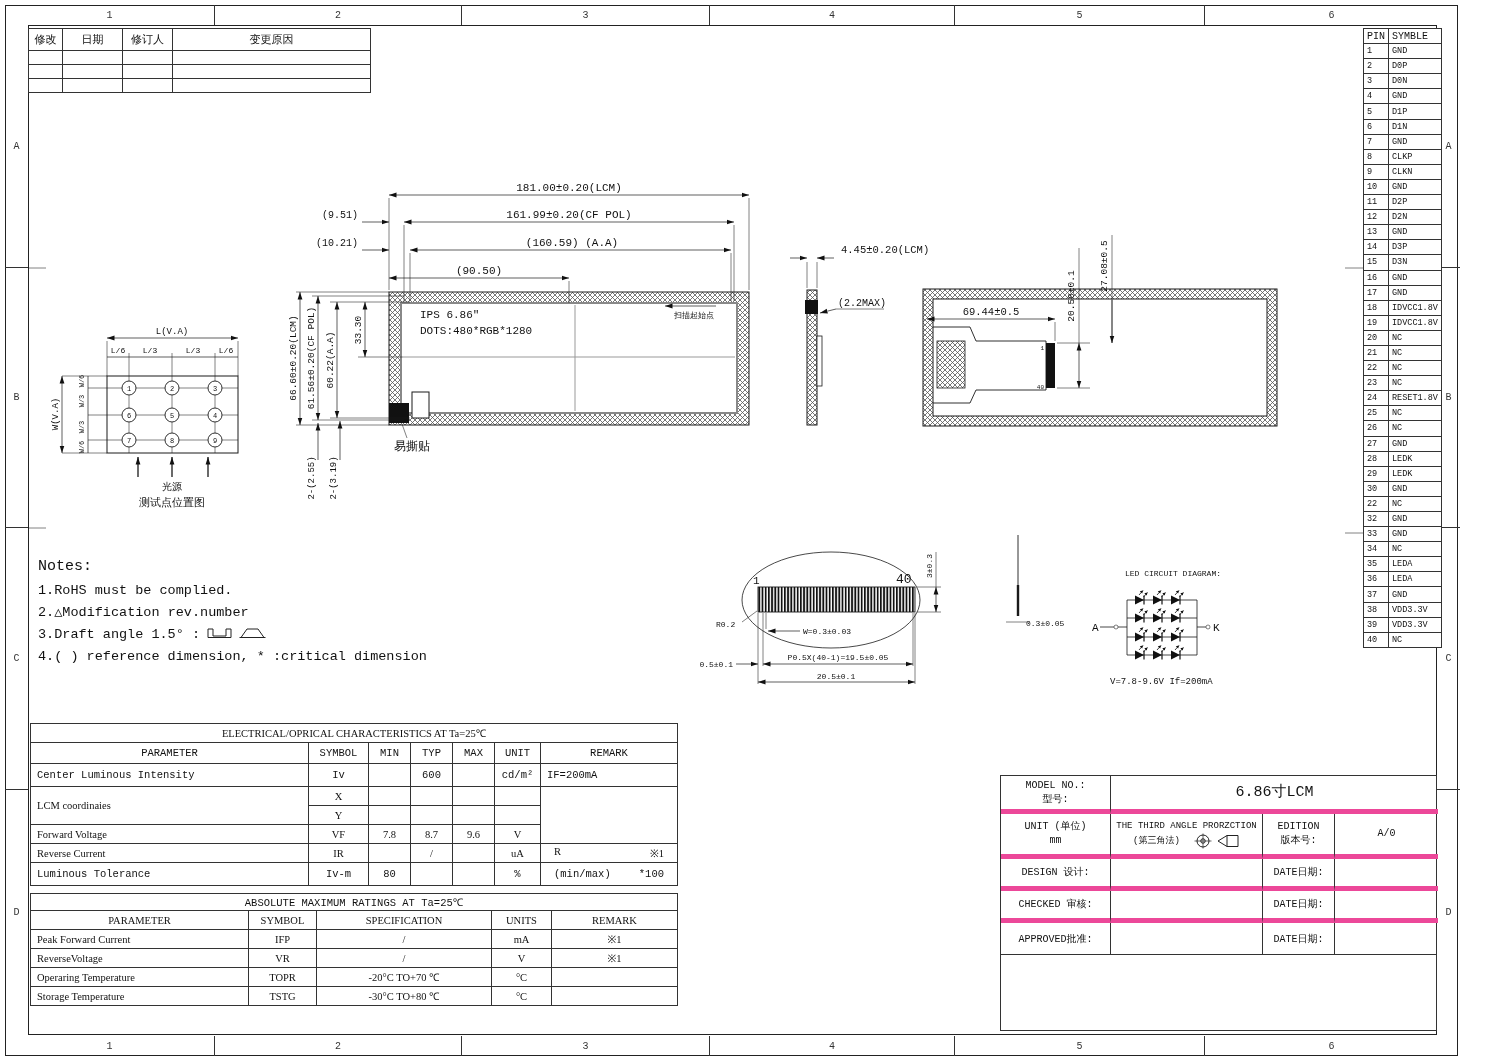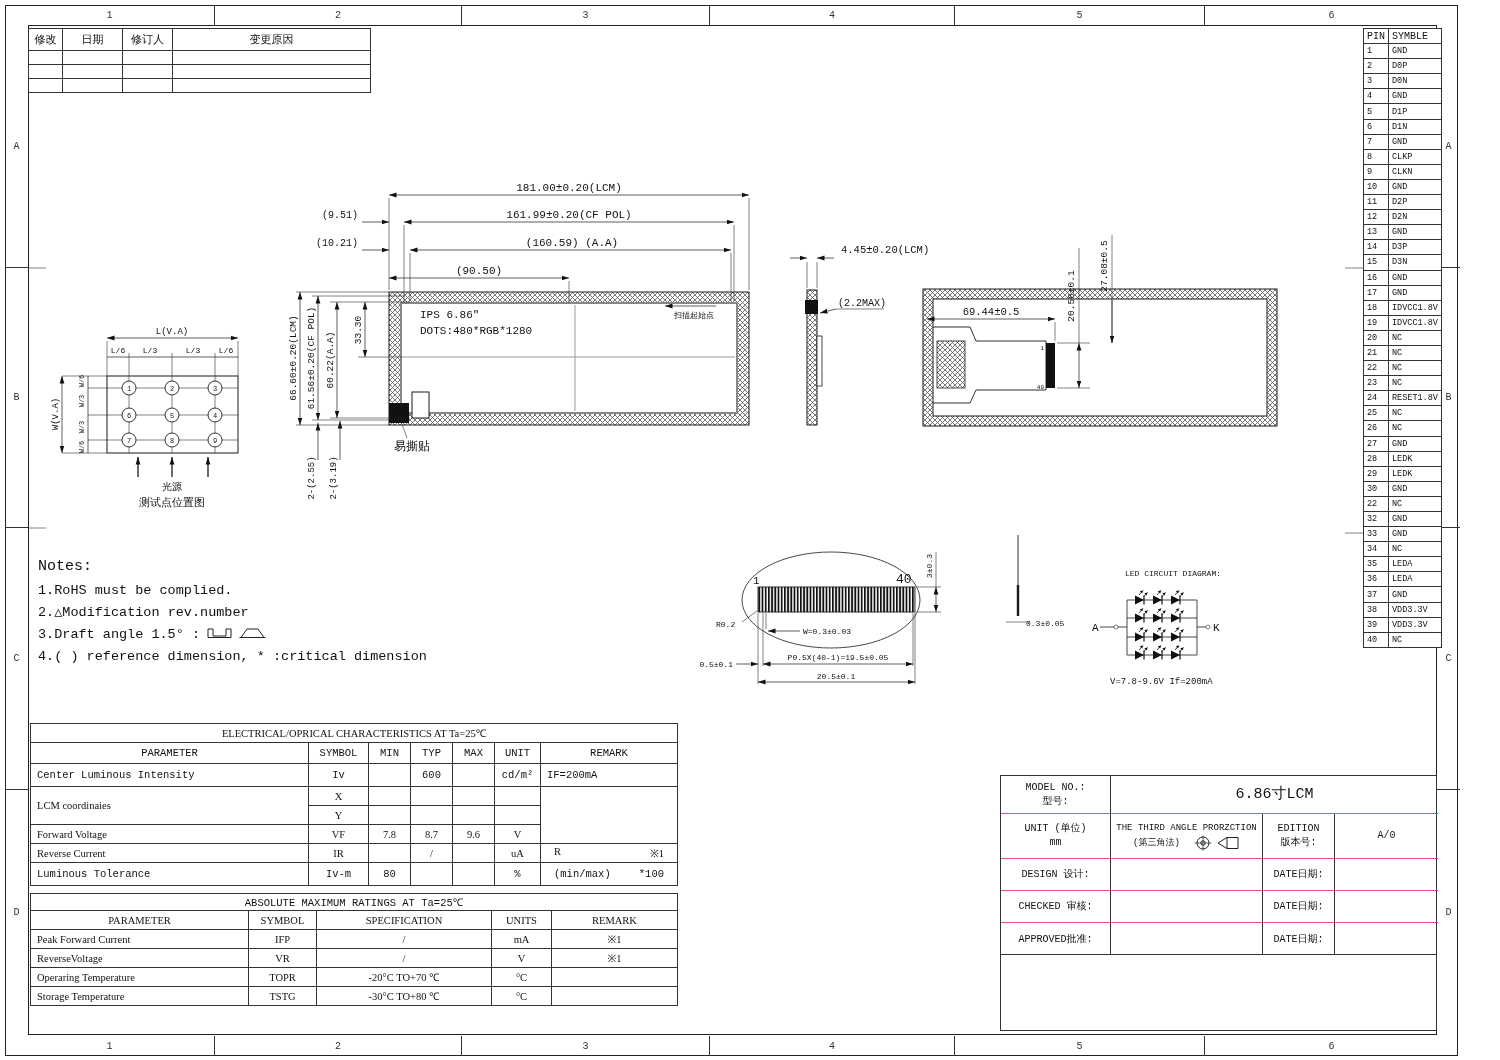--- a/index.html
+++ b/index.html
@@ -50,21 +50,21 @@
 
   
   #notes { left:38px; top:556px; width:640px; font-size:13.5px; line-height:22px; }
   #notes .notes-title { font-size:15px; margin-bottom:2px; }
   .draft-glyph { vertical-align:-2px; margin-left:6px; }
 
   
   #title-block { left:1000px; top:775px; width:437px; height:180px; display:grid;
                  grid-template-columns:110px 152px 72px 103px; grid-template-rows:38px 45px 32px 32px 33px;
                  border:1px solid #333; background:#fff; font-size:10px; }
-  .tb-cell { border-right:1px solid #333; border-bottom:1px solid #ec4899; display:flex; flex-direction:column; align-items:center; justify-content:center; text-align:center; line-height:14px; }
+  .tb-cell { border-right:1px solid #333; border-bottom:5px solid #ec4899; display:flex; flex-direction:column; align-items:center; justify-content:center; text-align:center; line-height:14px; }
   .tb-cell.last-col { border-right:none; }
   .tb-cell.last-row { border-bottom:none; }
   .tb-model-value { font-size:15px; }
   #empty-box { left:1000px; top:955px; width:437px; height:76px; border:1px solid #333; border-top:none; background:#fff; }
 
   
   #drawing { left:0; top:0; }
   #drawing text { fill:#111; stroke:none; font-family:"Liberation Mono","DejaVu Sans Mono",monospace; }
   .ln  { stroke:#1a1a1a; stroke-width:1; fill:none; }
   .thin{ stroke:#1a1a1a; stroke-width:.55; fill:none; }

